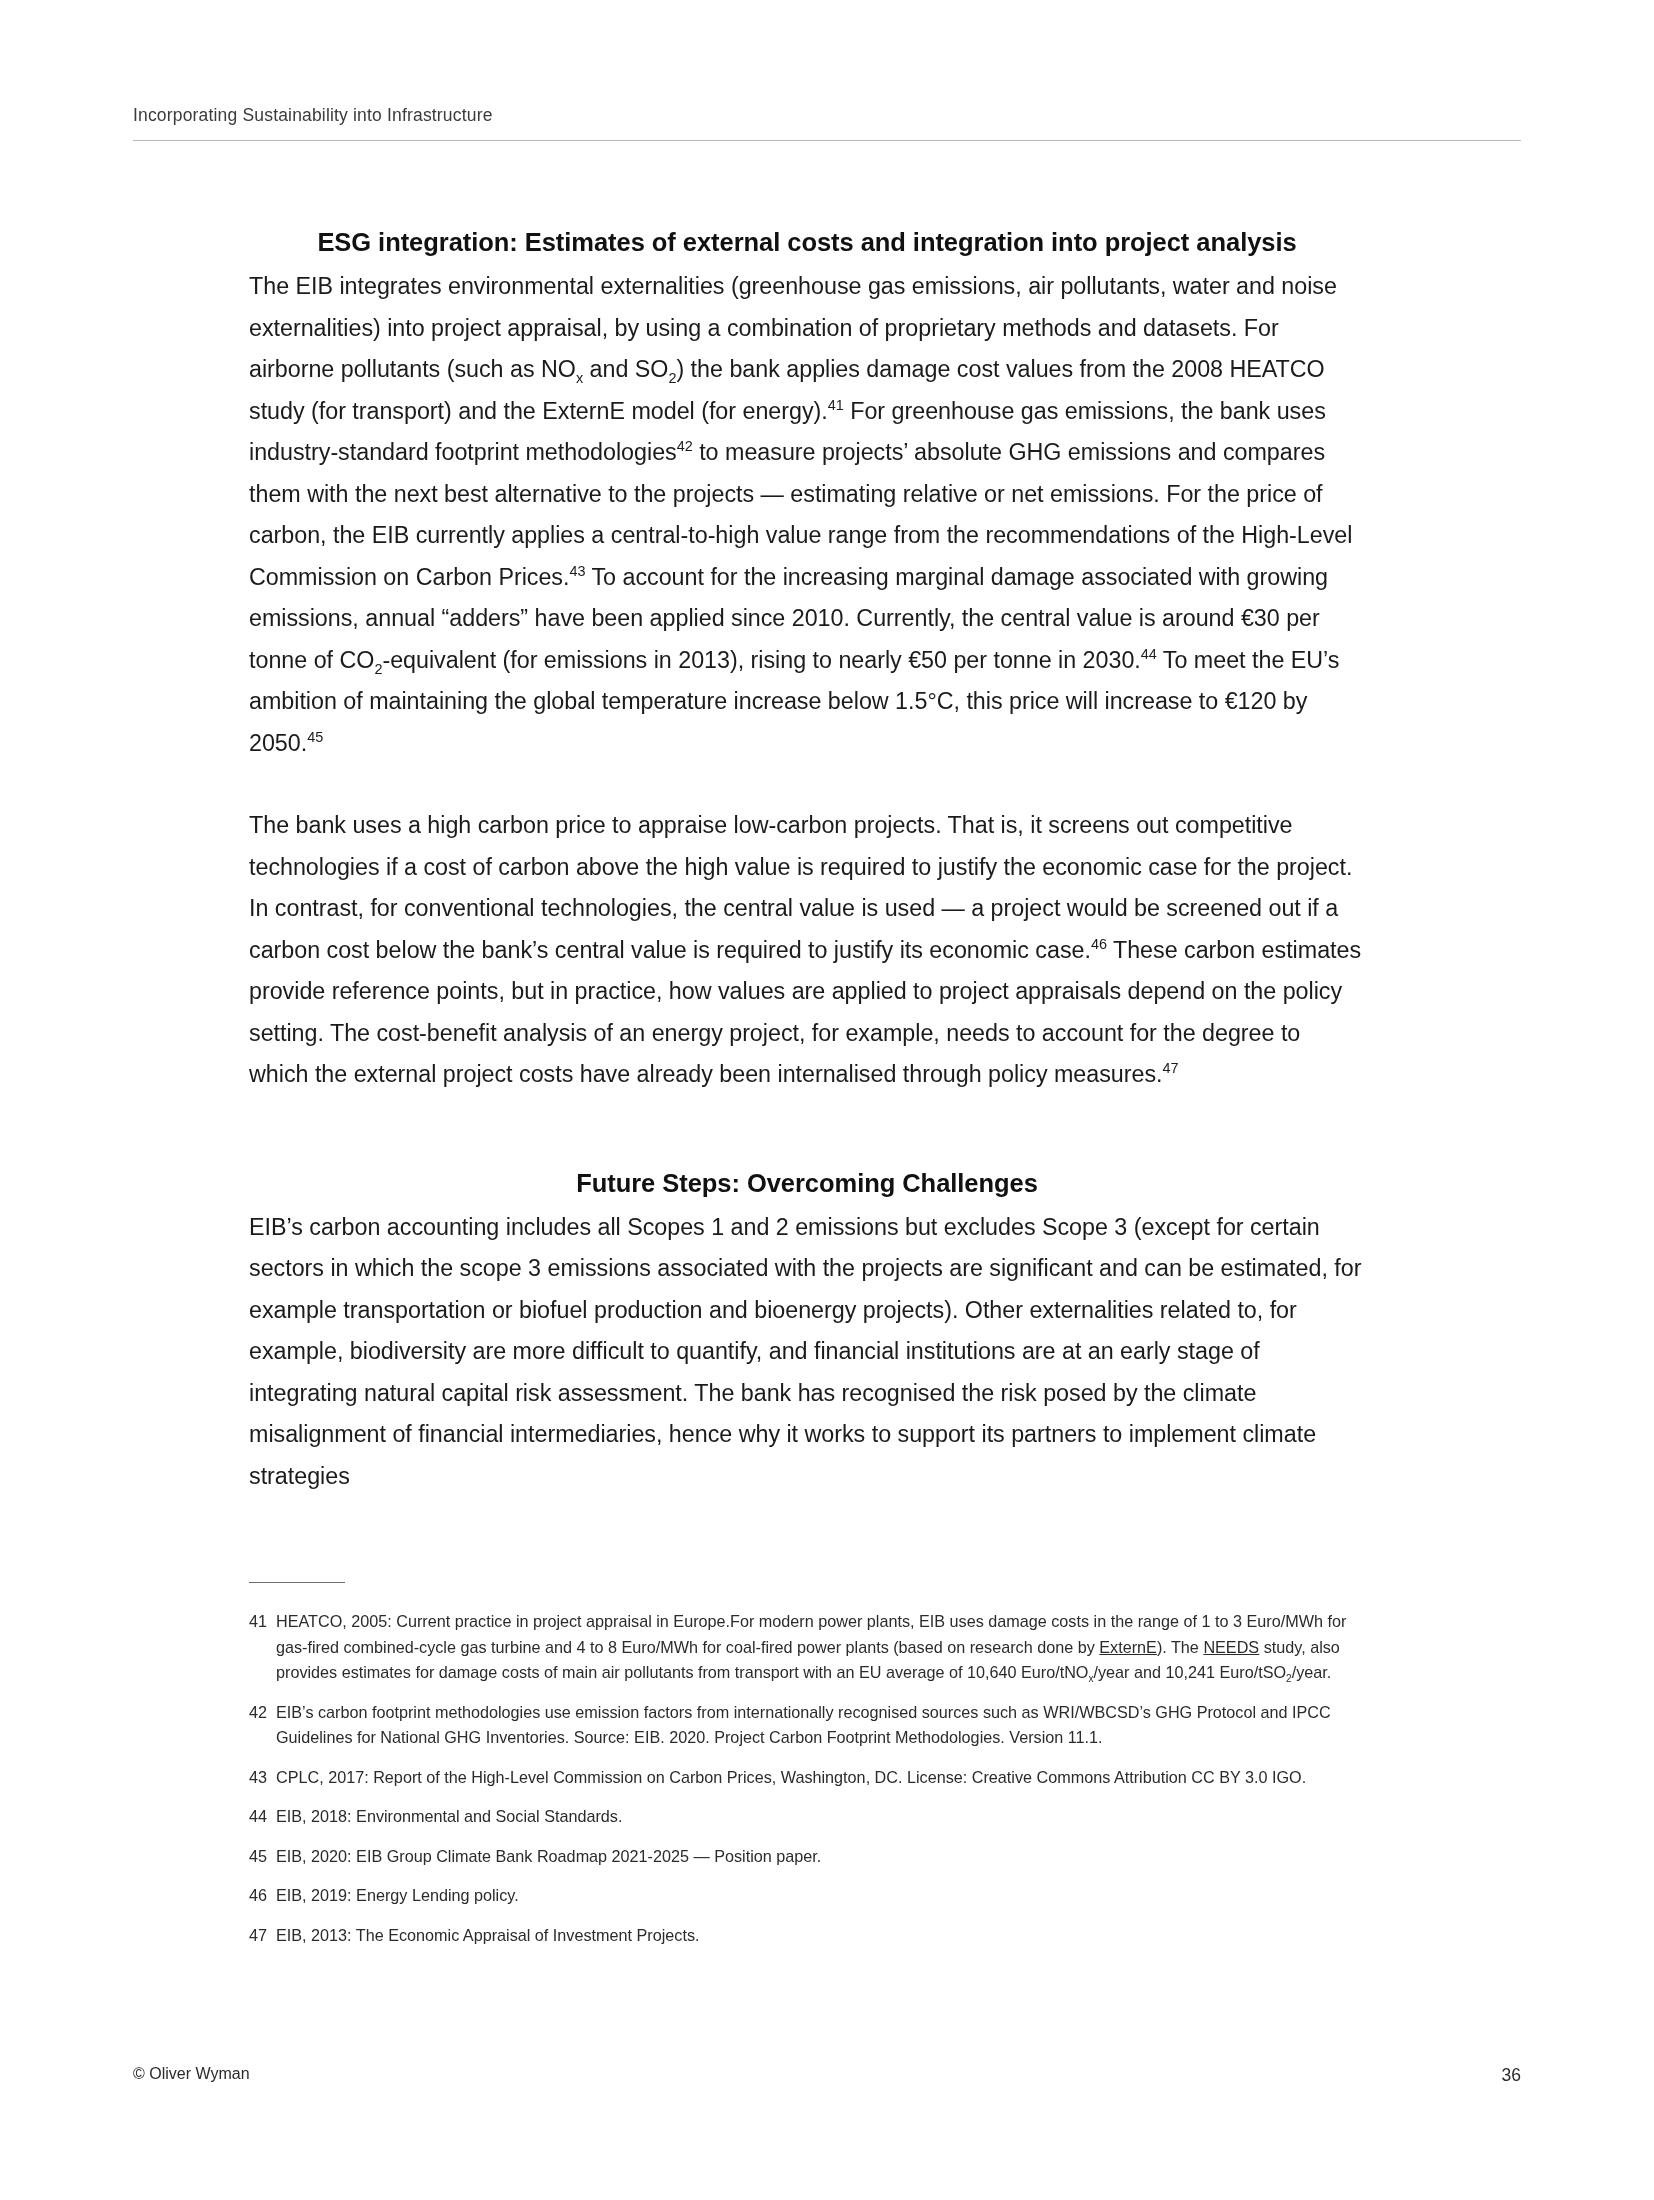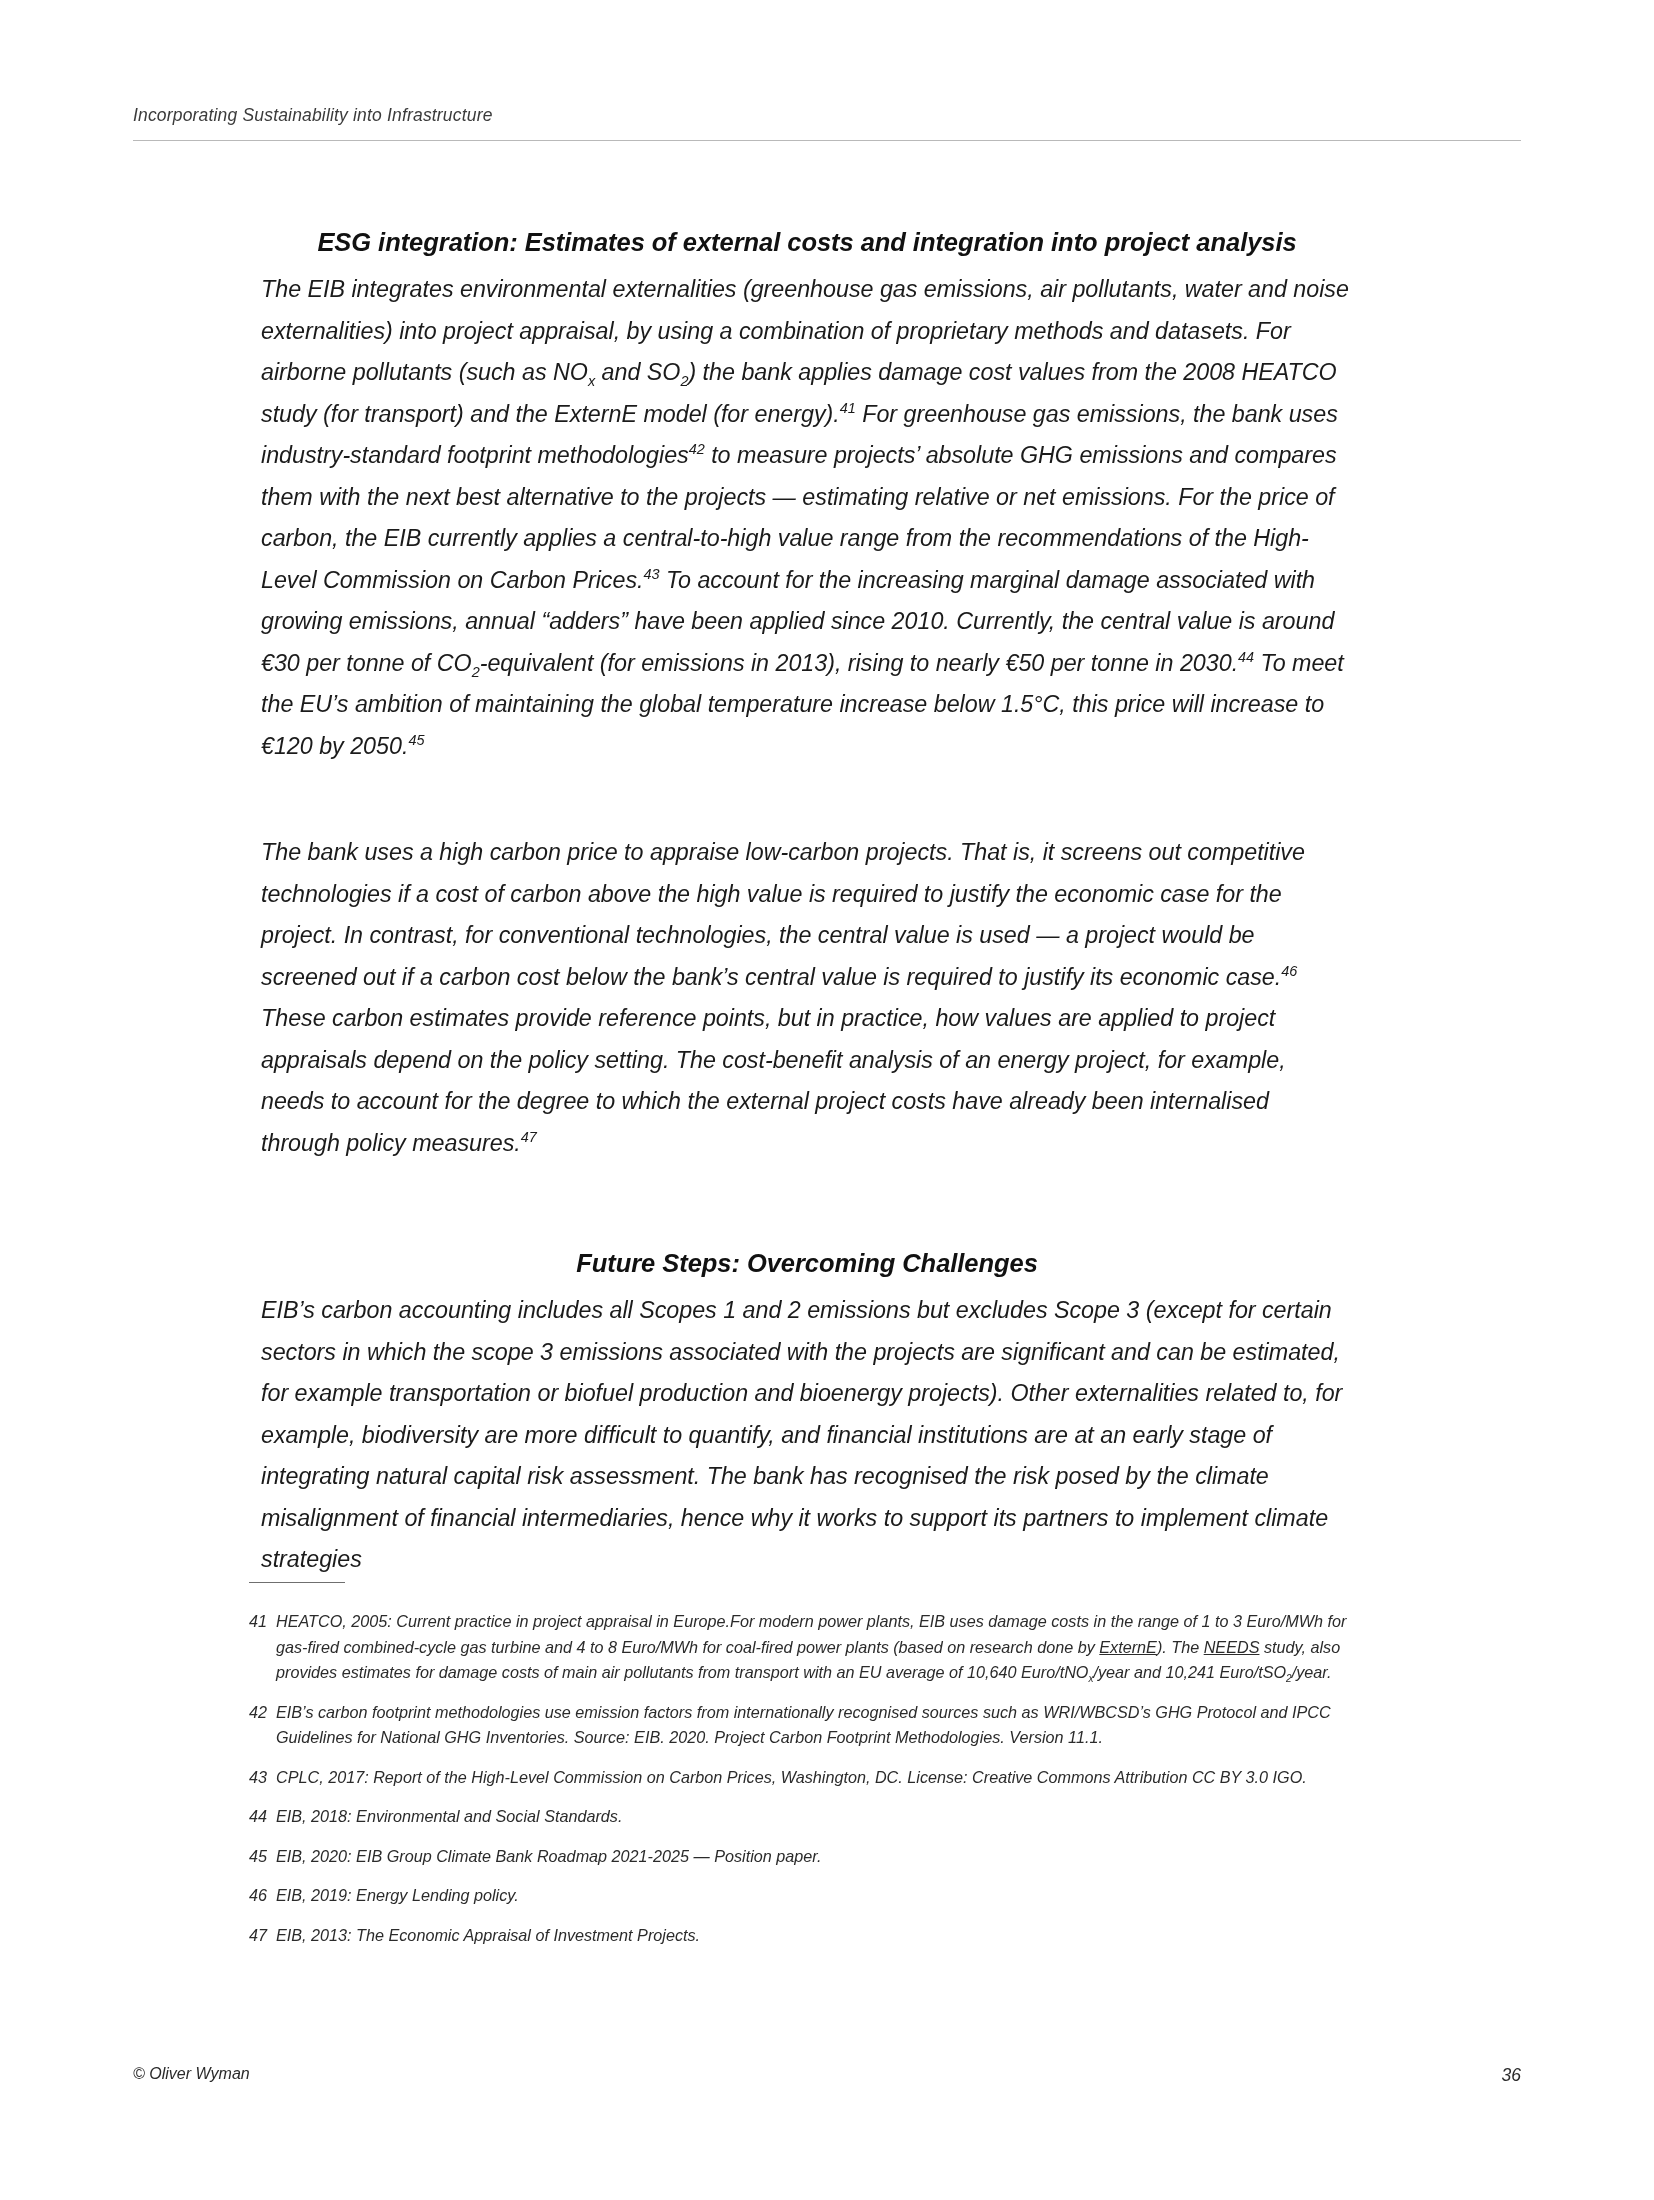--- a/index.html
+++ b/index.html
@@ -14,21 +14,20 @@
     color: #1a1a1a;
     position: relative;
     overflow: hidden;
   }
   .page {
     position: absolute;
     inset: 0;
     width: 1654px;
     height: 2200px;
     background: #ffffff;
-    font-style: italic;
   }
 
   
   .runhead {
     position: absolute;
     left: 133px;
     top: 105px;
     width: 1388px;
   }
   .runhead-text {
@@ -55,21 +54,21 @@
     font-weight: bold;
     color: #111111;
     margin: 0 0 9px 0;
     letter-spacing: -0.002em;
     text-align: center;
   }
 
   p.body {
     font-size: 23.3px;
     line-height: 41.5px;
-    margin: 12px;
+    margin: 0;
     color: #1b1b1b;
     letter-spacing: -0.001em;
   }
 
   .gap-para { height: 41px; }
   .gap-section { height: 73px; }
 
   sup {
     font-size: 0.62em;
     vertical-align: super;

